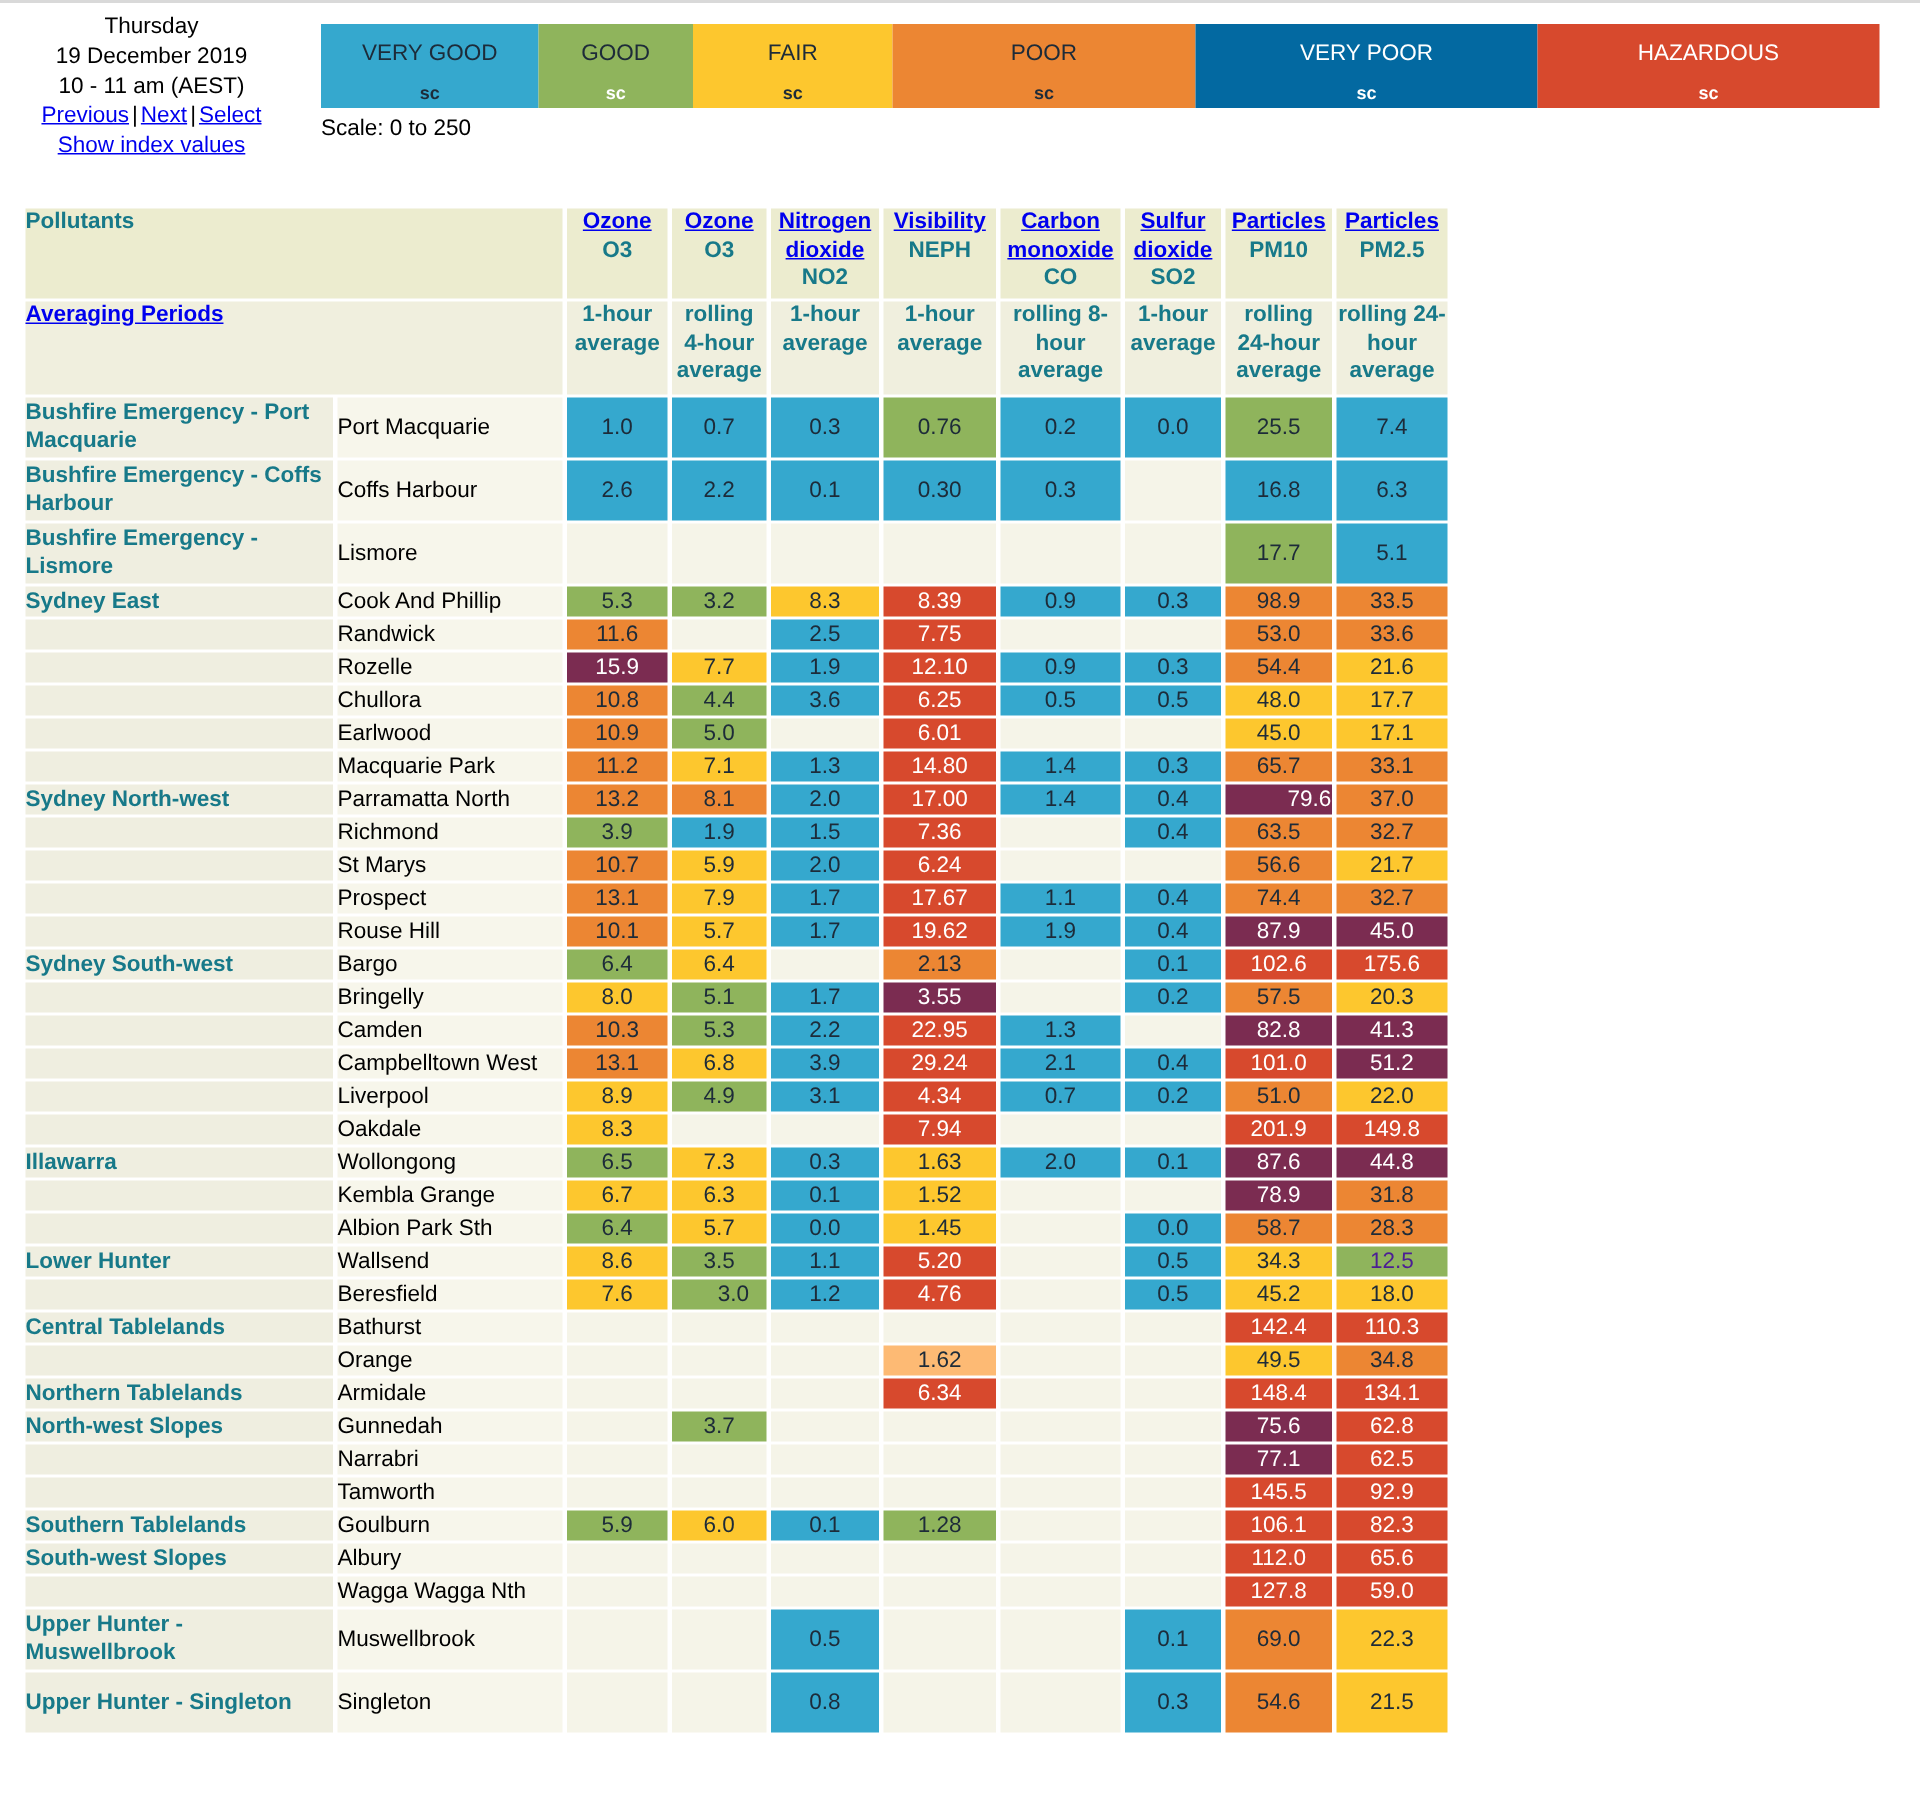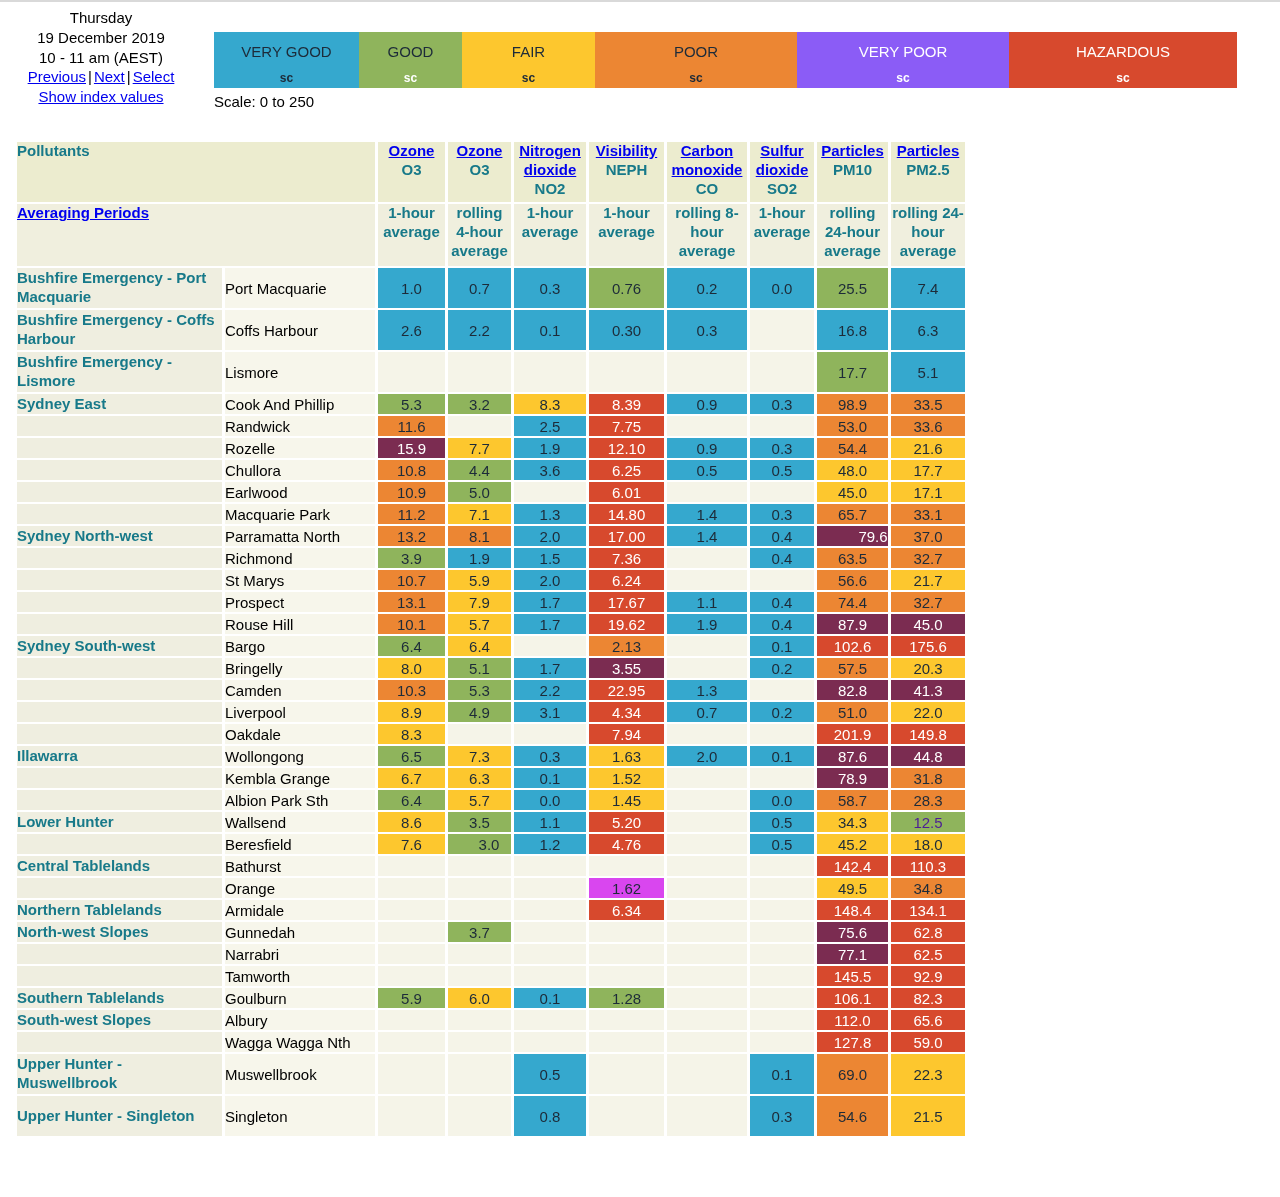--- a/index.html
+++ b/index.html
@@ -11,21 +11,21 @@
     border-top:2px solid #d9d9d9;
   }
   
   .topbar { display:flex; align-items:flex-start; }
   .date-block {
     width:202px; text-align:center; font-size:15px; line-height:1.32;
     padding-top:6px;
   }
   .lnk { color:var(--link,#0000EE); text-decoration:underline; cursor:pointer; }
   .nav-sep { margin:0 2px; }
-  .legend-wrap { margin-left:12px; padding-top:30px; }
+  .legend-wrap { margin-left:12px; padding-top:14px; }
   .legend { display:flex; height:56px; }
   .seg { display:flex; flex-direction:column; align-items:center; justify-content:flex-end; padding-bottom:3px; }
   .seg-label { flex:1; display:flex; align-items:center; font-size:15px; }
   .seg-sub { font-size:12px; font-weight:bold; line-height:14px; }
   .scale { font-size:15px; margin-top:5px; }
   
   table.aq {
     margin:30px 0 4px 14px;
     border-collapse:separate;
     border-spacing:3px 2px;
@@ -90,21 +90,21 @@
           <div class="seg-sub" style="color: rgb(255, 255, 255);">sc</div>
         </div>
         <div class="seg" style="background: rgb(253, 199, 46); width: 133px;">
           <div class="seg-label" style="color: rgb(29, 43, 57);">FAIR</div>
           <div class="seg-sub" style="color: rgb(29, 43, 57);">sc</div>
         </div>
         <div class="seg" style="background: rgb(236, 134, 51); width: 202px;">
           <div class="seg-label" style="color: rgb(29, 43, 57);">POOR</div>
           <div class="seg-sub" style="color: rgb(29, 43, 57);">sc</div>
         </div>
-        <div class="seg" style="background: #8b5cf6; width: 212px;">
+        <div class="seg" style="background: #0369a1; width: 228px;">
           <div class="seg-label" style="color: rgb(255, 255, 255);">VERY POOR</div>
           <div class="seg-sub" style="color: rgb(255, 255, 255);">sc</div>
         </div>
         <div class="seg" style="background: rgb(215, 73, 45); width: 228px;">
           <div class="seg-label" style="color: rgb(255, 255, 255);">HAZARDOUS</div>
           <div class="seg-sub" style="color: rgb(255, 255, 255);">sc</div>
         </div>
       </div>
     <div class="scale">Scale: 0 to 250</div>
   </div>
@@ -373,20 +373,32 @@
         <td class="val" style="background: rgb(143, 180, 92); color: rgb(29, 43, 57);">5.3</td>
         <td class="val" style="background: rgb(53, 168, 206); color: rgb(29, 43, 57);">2.2</td>
         <td class="val" style="background: rgb(215, 73, 45); color: rgb(255, 255, 255);">22.95</td>
         <td class="val" style="background: rgb(53, 168, 206); color: rgb(29, 43, 57);">1.3</td>
         <td class="val empty"></td>
         <td class="val" style="background: rgb(123, 44, 81); color: rgb(255, 255, 255);">82.8</td>
         <td class="val" style="background: rgb(123, 44, 81); color: rgb(255, 255, 255);">41.3</td>
       </tr>
       <tr>
         <td class="region"></td>
+        <td class="site">Campbelltown West</td>
+        <td class="val" style="background: rgb(236, 134, 51); color: rgb(29, 43, 57);">13.1</td>
+        <td class="val" style="background: rgb(253, 199, 46); color: rgb(29, 43, 57);">6.8</td>
+        <td class="val" style="background: rgb(53, 168, 206); color: rgb(29, 43, 57);">3.9</td>
+        <td class="val" style="background: rgb(215, 73, 45); color: rgb(255, 255, 255);">29.24</td>
+        <td class="val" style="background: rgb(53, 168, 206); color: rgb(29, 43, 57);">2.1</td>
+        <td class="val" style="background: rgb(53, 168, 206); color: rgb(29, 43, 57);">0.4</td>
+        <td class="val" style="background: rgb(215, 73, 45); color: rgb(255, 255, 255);">101.0</td>
+        <td class="val" style="background: rgb(123, 44, 81); color: rgb(255, 255, 255);">51.2</td>
+      </tr>
+      <tr>
+        <td class="region"></td>
         <td class="site">Liverpool</td>
         <td class="val" style="background: rgb(253, 199, 46); color: rgb(29, 43, 57);">8.9</td>
         <td class="val" style="background: rgb(143, 180, 92); color: rgb(29, 43, 57);">4.9</td>
         <td class="val" style="background: rgb(53, 168, 206); color: rgb(29, 43, 57);">3.1</td>
         <td class="val" style="background: rgb(215, 73, 45); color: rgb(255, 255, 255);">4.34</td>
         <td class="val" style="background: rgb(53, 168, 206); color: rgb(29, 43, 57);">0.7</td>
         <td class="val" style="background: rgb(53, 168, 206); color: rgb(29, 43, 57);">0.2</td>
         <td class="val" style="background: rgb(236, 134, 51); color: rgb(29, 43, 57);">51.0</td>
         <td class="val" style="background: rgb(253, 199, 46); color: rgb(29, 43, 57);">22.0</td>
       </tr>
@@ -473,21 +485,21 @@
         <td class="val empty"></td>
         <td class="val" style="background: rgb(215, 73, 45); color: rgb(255, 255, 255);">142.4</td>
         <td class="val" style="background: rgb(215, 73, 45); color: rgb(255, 255, 255);">110.3</td>
       </tr>
       <tr>
         <td class="region"></td>
         <td class="site">Orange</td>
         <td class="val empty"></td>
         <td class="val empty"></td>
         <td class="val empty"></td>
-        <td class="val" style="background: #d946ef; color: rgb(29, 43, 57);">1.62</td>
+        <td class="val" style="background: #fdba74; color: rgb(29, 43, 57);">1.62</td>
         <td class="val empty"></td>
         <td class="val empty"></td>
         <td class="val" style="background: rgb(253, 199, 46); color: rgb(29, 43, 57);">49.5</td>
         <td class="val" style="background: rgb(236, 134, 51); color: rgb(29, 43, 57);">34.8</td>
       </tr>
       <tr>
         <td class="region">Northern Tablelands</td>
         <td class="site">Armidale</td>
         <td class="val empty"></td>
         <td class="val empty"></td>

